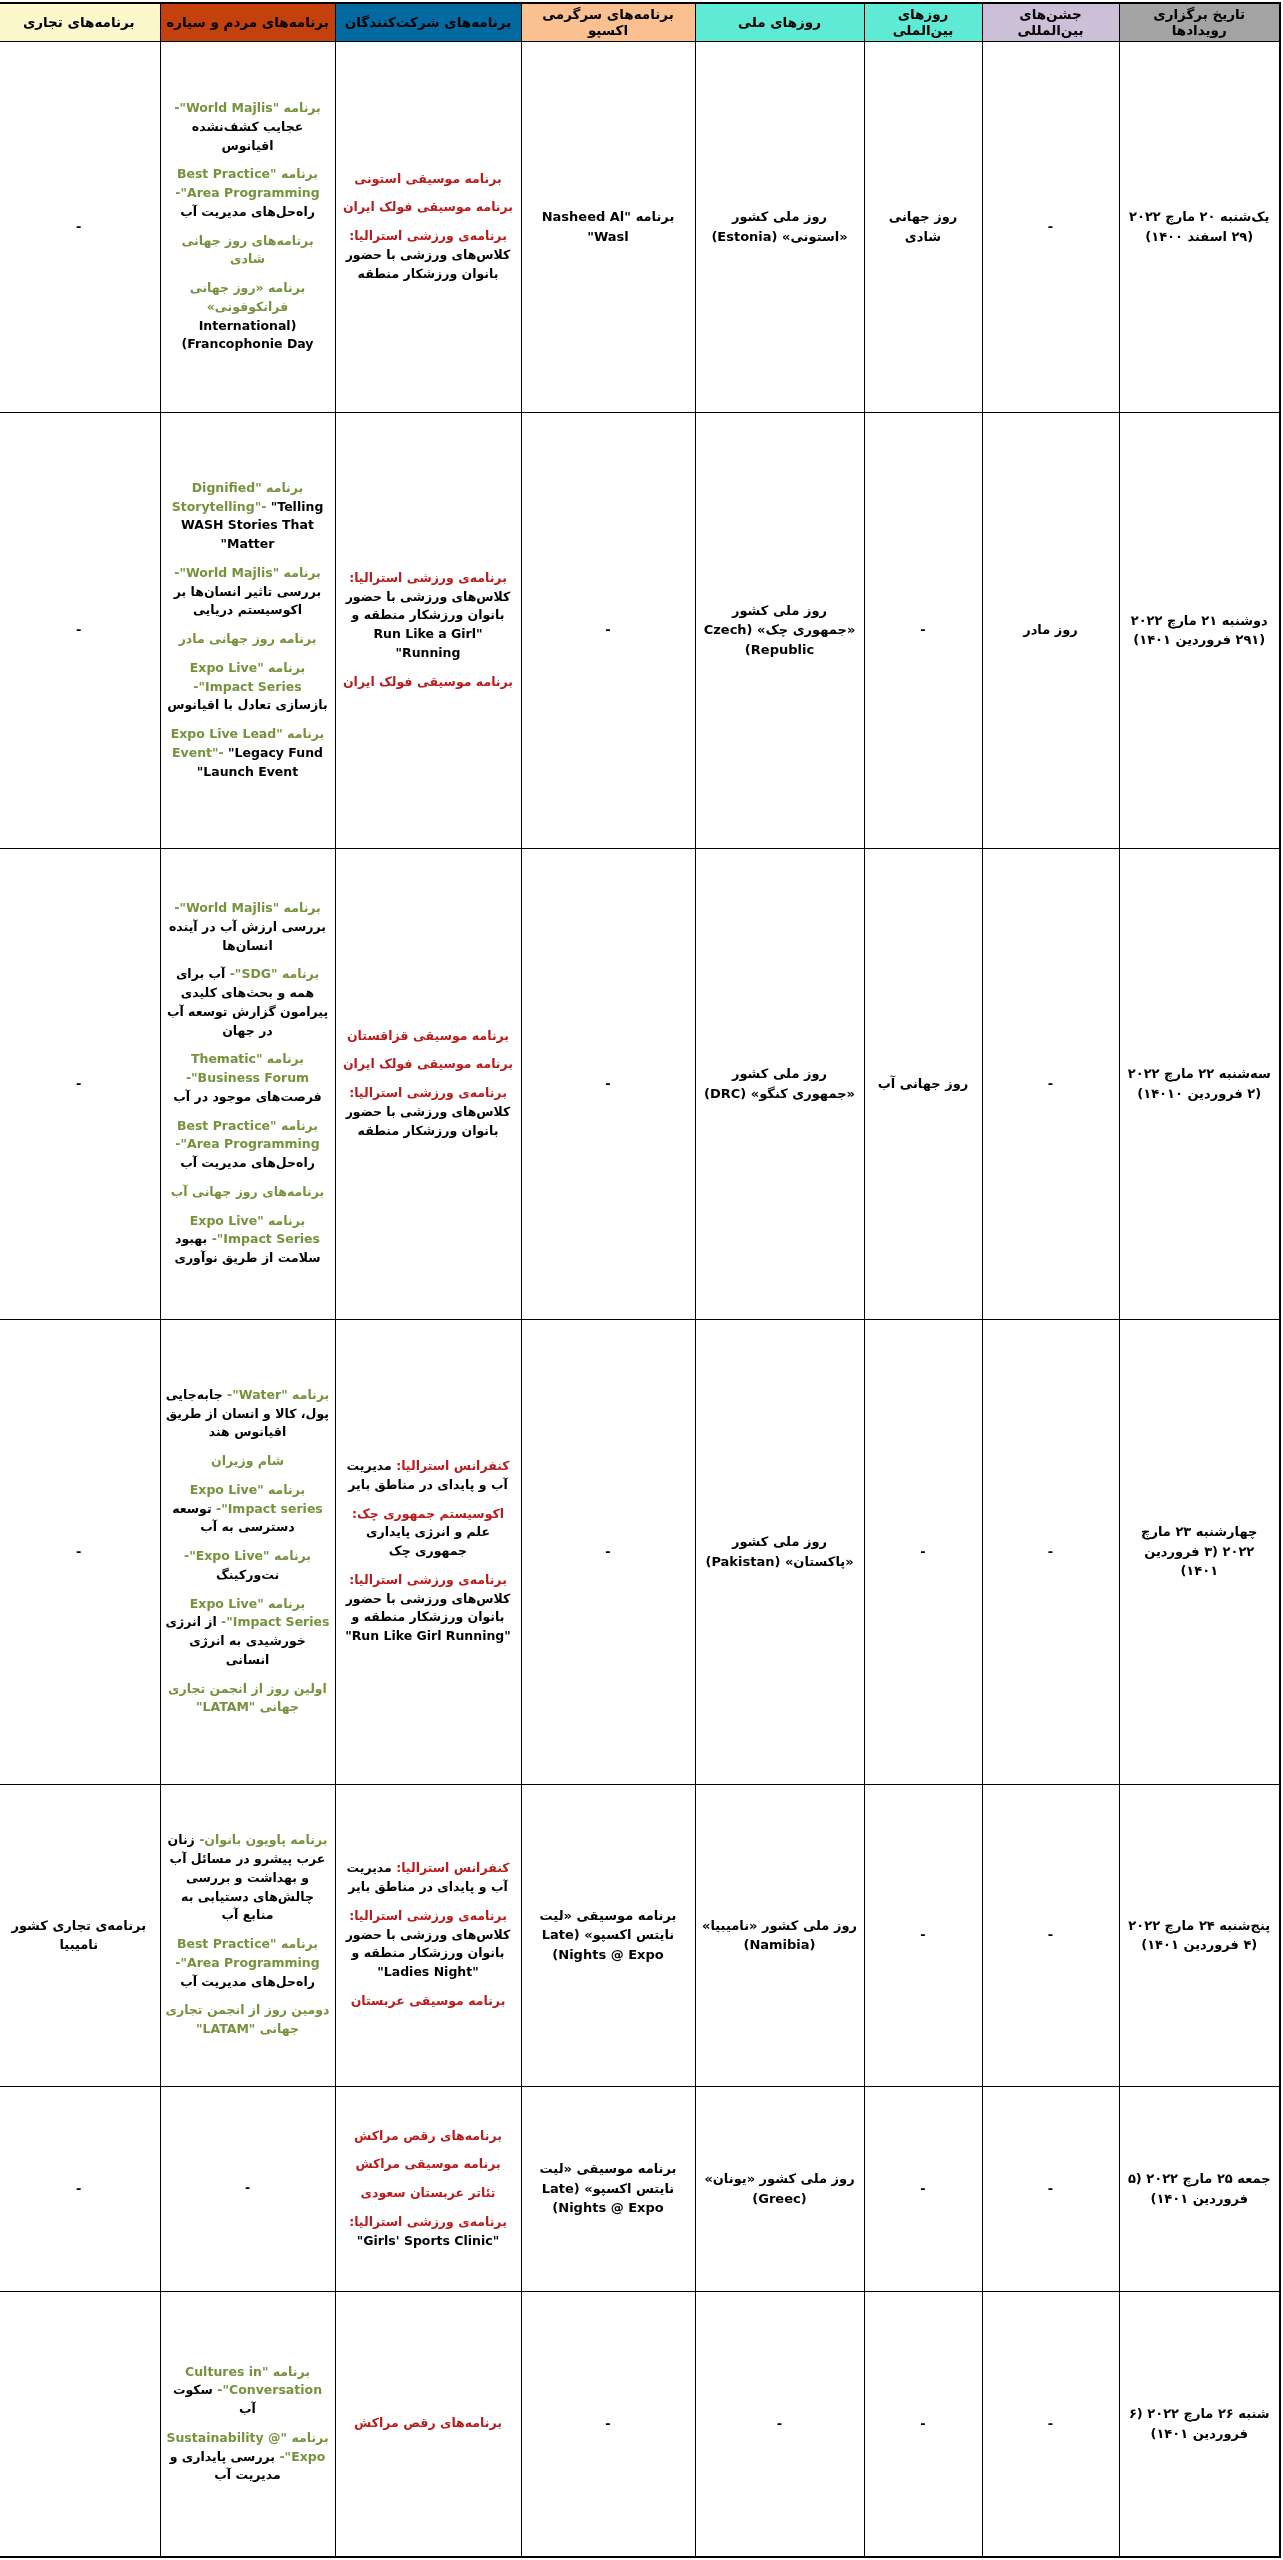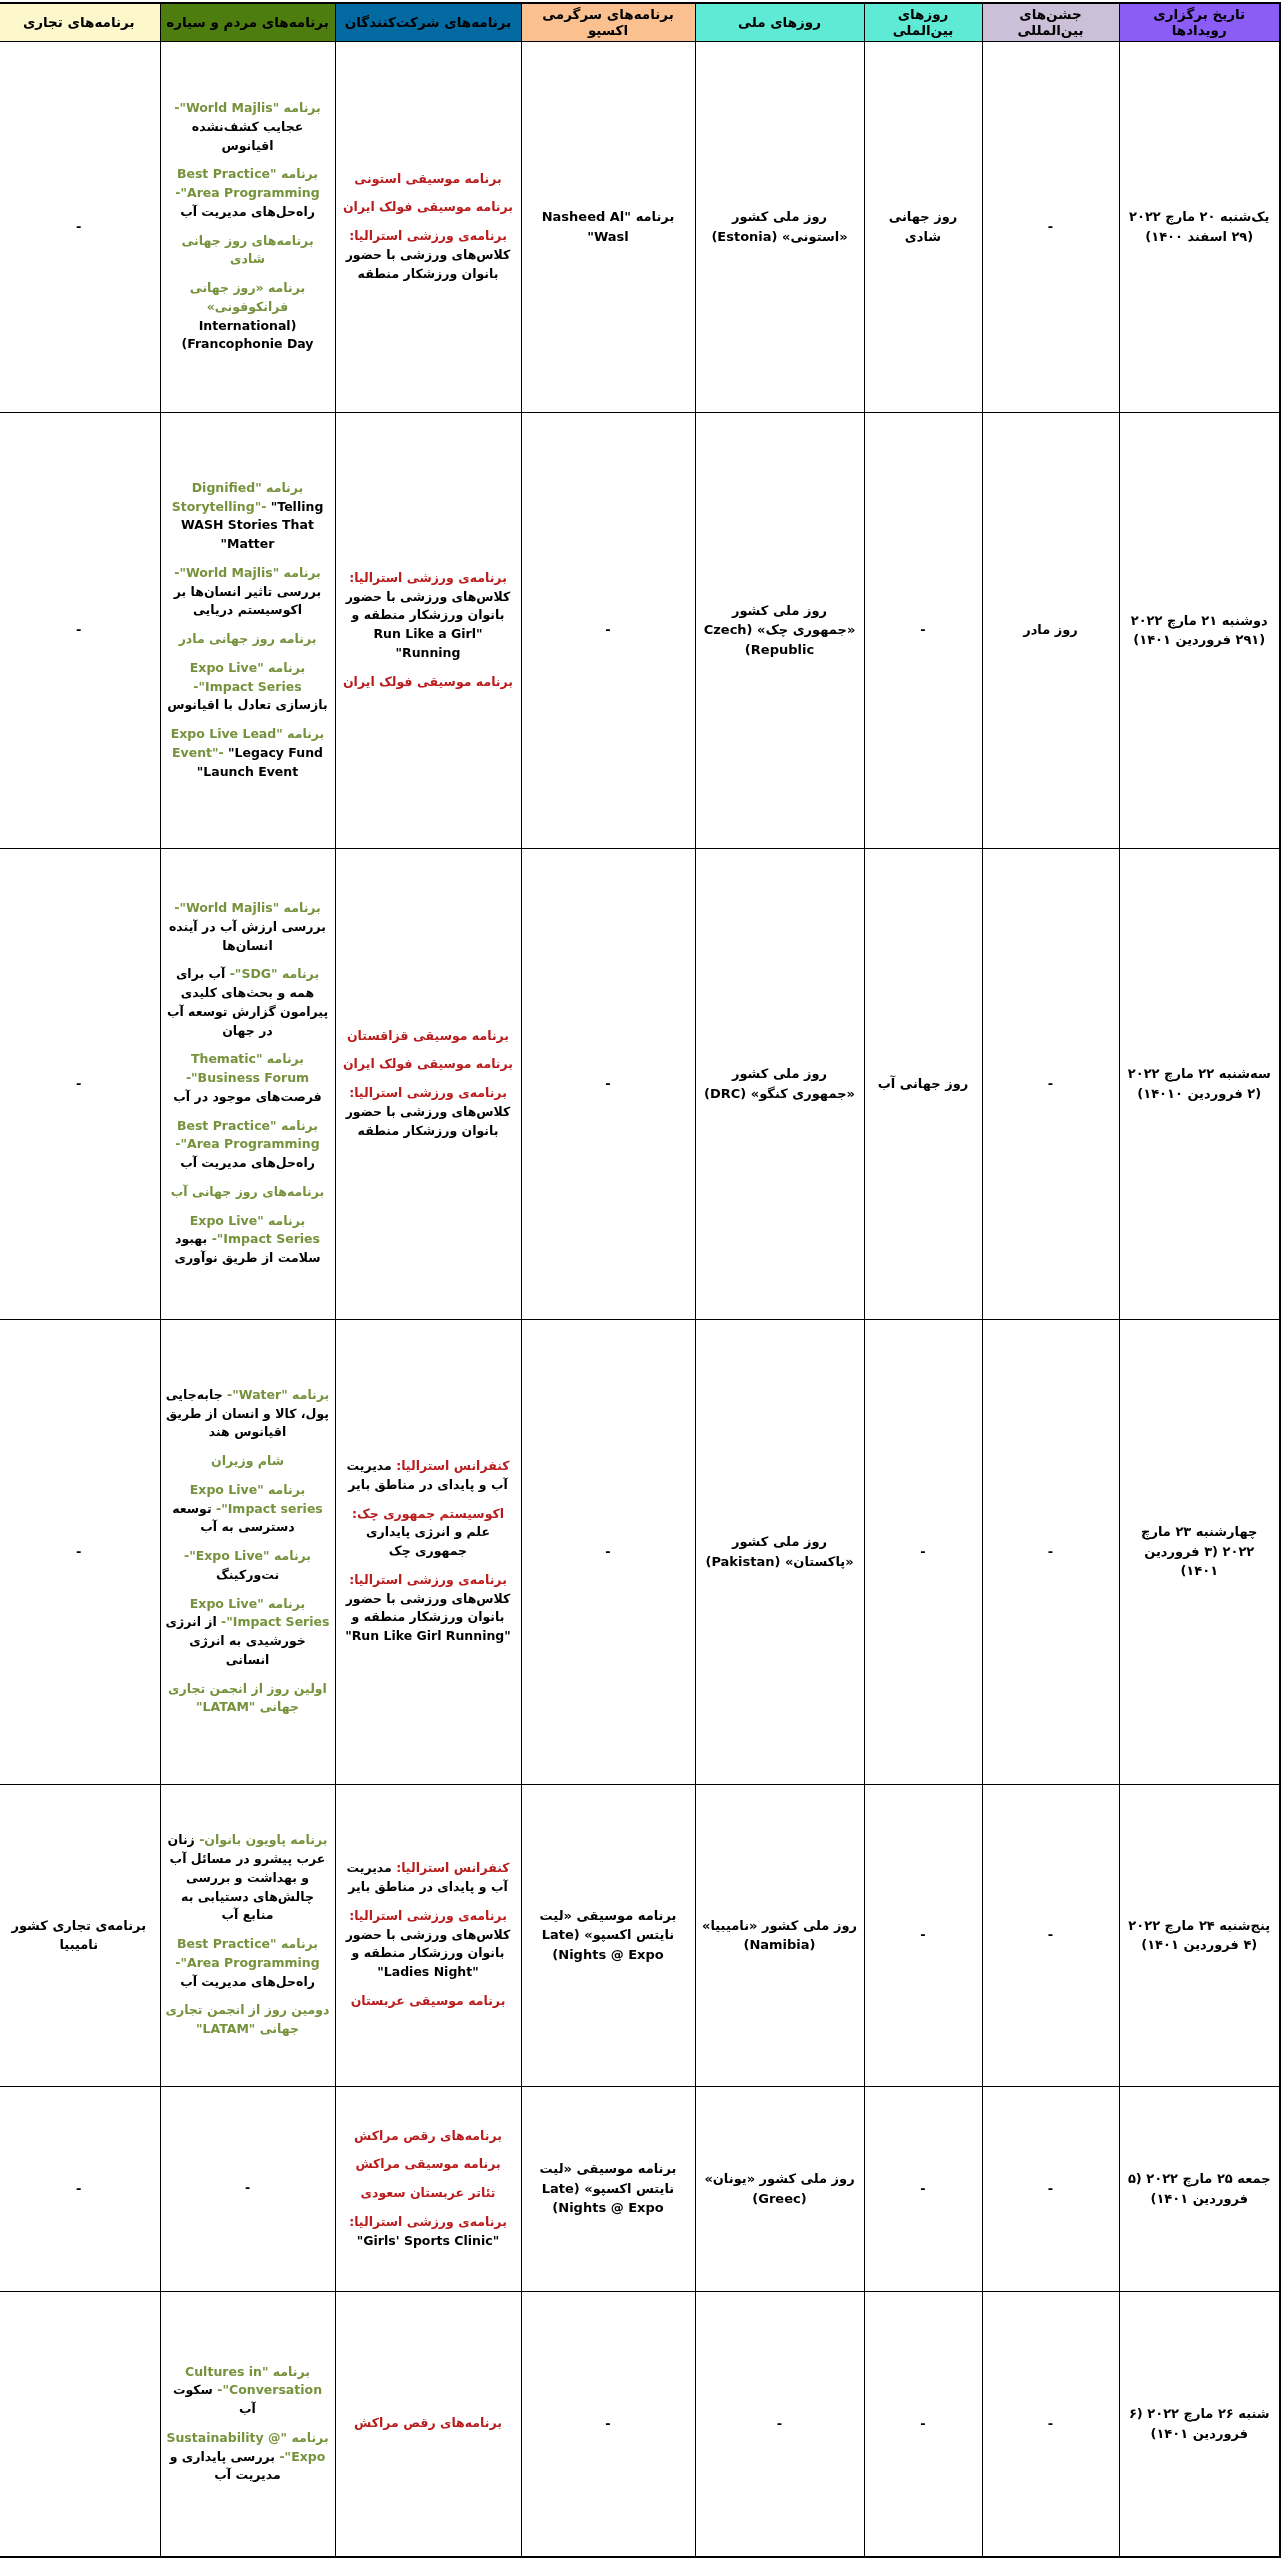--- a/index.html
+++ b/index.html
@@ -47,27 +47,27 @@
       <col style="width: 137px;">
       <col style="width: 118px;">
       <col style="width: 169px;">
       <col style="width: 174px;">
       <col style="width: 186px;">
       <col style="width: 175px;">
       <col style="width: 163px;">
     </colgroup>
   <thead>
     <tr>
-        <th style="background: #8b5cf6;">تاریخ برگزاری رویدادها</th>
+        <th style="background: #a3a3a3;">تاریخ برگزاری رویدادها</th>
         <th style="background: rgb(204, 192, 217);">جشن‌های بین‌المللی</th>
         <th style="background: #5eead4;">روزهای بین‌الملی</th>
         <th style="background: #5eead4;">روزهای ملی</th>
         <th style="background: rgb(250, 192, 144); margin-top: 44px;">برنامه‌های سرگرمی اکسپو</th>
         <th style="background: #0369a1;">برنامه‌های شرکت‌کنندگان</th>
-        <th style="background: #4d7c0f; margin-top: 32px;">برنامه‌های مردم و سیاره</th>
+        <th style="background: #c2410c; margin-top: 32px;">برنامه‌های مردم و سیاره</th>
         <th style="background: rgb(252, 248, 204);">برنامه‌های تجاری</th>
       </tr>
   </thead>
   <tbody>
       <tr style="height: 371px;">
         <td class="cell col-date">
           <p><span class="black">یک‌شنبه ۲۰ مارچ ۲۰۲۲ (۲۹ اسفند ۱۴۰۰)</span></p>
         </td>
         <td class="cell col-celebrations">
           <p><span class="black">-</span></p>

